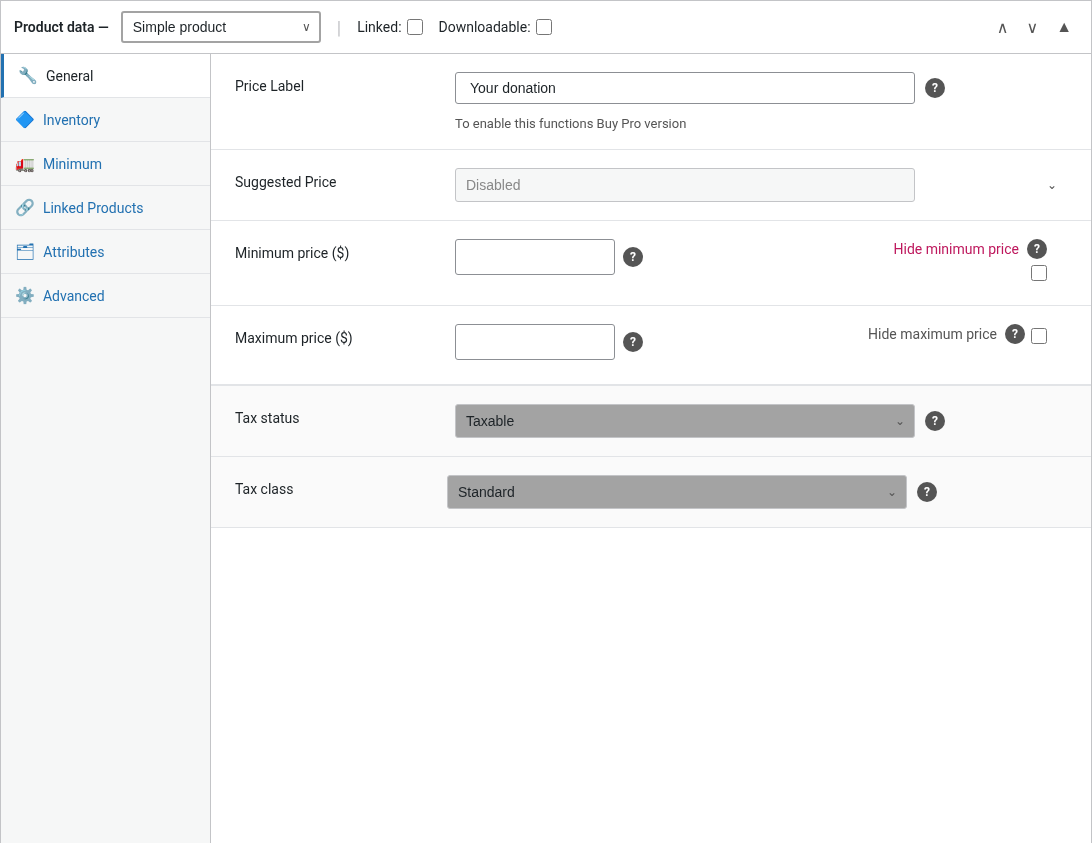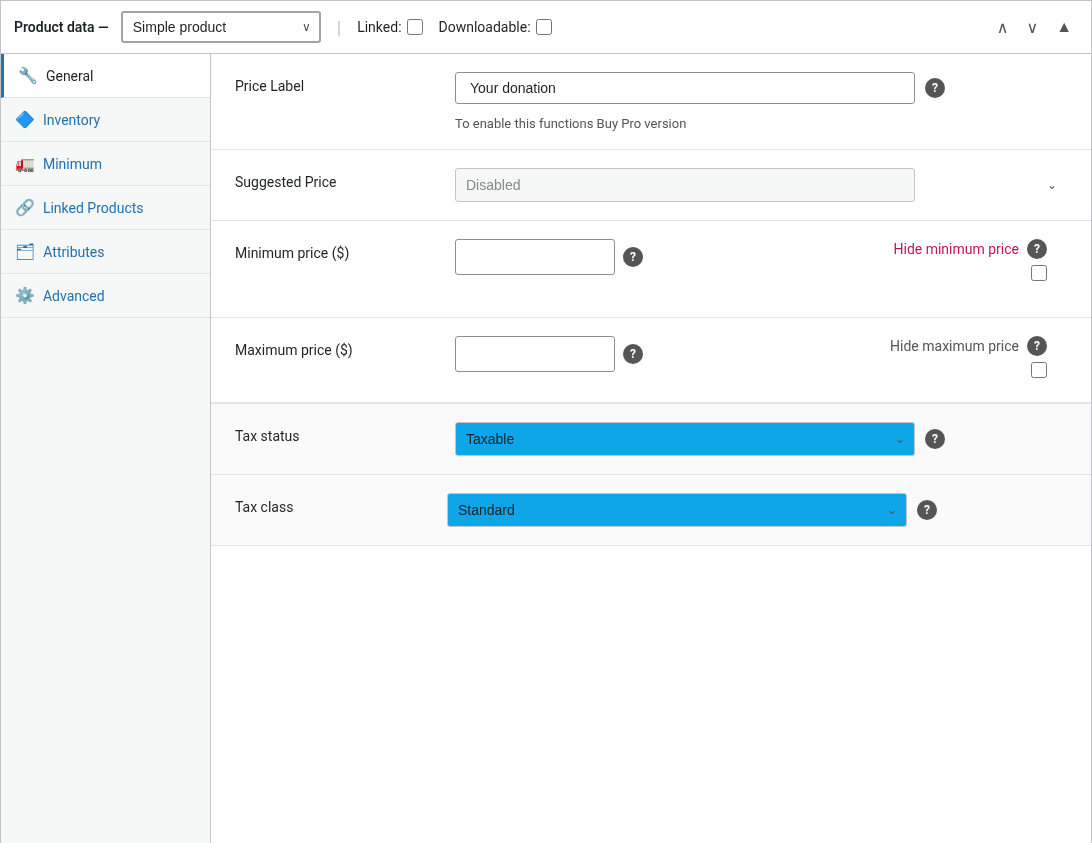--- a/index.html
+++ b/index.html
@@ -194,21 +194,21 @@
       background: #f6f7f7;
       border: 1px solid #c3c4c7;
       border-radius: 3px;
       padding: 8px 30px 8px 10px;
       font-size: 14px;
       color: #888;
       cursor: pointer;
       width: 460px;
     }
     .dropdown-select.has-value {
-      background: #0ea5e9;
+      background: #a3a3a3;
       color: #1d2327;
     }
     .select-wrapper {
       position: relative;
       display: inline-block;
     }
     .select-wrapper .select-arrow {
       position: absolute;
       right: 10px;
       top: 50%;
@@ -318,21 +318,21 @@
           <div class="select-wrapper">
             <select class="dropdown-select">
               <option value="disabled">Disabled</option>
               <option value="enabled">Enabled</option>
             </select>
             <span class="select-arrow">⌄</span>
           </div>
         </div>
       </div>
 
-      <div class="field-row" style="padding-bottom:36px;">
+      <div class="field-row" style="padding-bottom:24px;">
         <div class="field-label">Minimum price ($)</div>
         <div class="field-content">
           <div style="display:flex; align-items:flex-start; justify-content:space-between; width:100%;">
             <div style="display:flex; align-items:center; gap:8px;">
               <input type="text" class="price-input" value="" style="">
               <span class="help-icon">?</span>
             </div>
             <div style="display:flex; flex-direction:column; align-items:flex-end; gap:6px; margin-right:20px;">
               <div style="display:flex; align-items:center; gap:8px;">
                 <span style="color:#be185d; font-size:14px;">Hide minimum price</span>
@@ -345,21 +345,21 @@
       </div>
 
       <div class="field-row" style="padding-bottom:24px;">
         <div class="field-label">Maximum price ($)</div>
         <div class="field-content">
           <div style="display:flex; align-items:flex-start; justify-content:space-between; width:100%;">
             <div style="display:flex; align-items:center; gap:8px;">
               <input type="text" class="price-input" value="" style="">
               <span class="help-icon">?</span>
             </div>
-            <div style="display:flex; flex-direction:column; align-items:flex-end; gap:6px; margin-right:20px;">
+            <div style="display:flex; flex-direction:row; align-items:flex-end; gap:6px; margin-right:20px;">
               <div style="display:flex; align-items:center; gap:8px;">
                 <span style="color:#555; font-size:14px;">Hide maximum price</span>
                 <span class="help-icon">?</span>
               </div>
               <input type="checkbox" class="hide-checkbox" style="">
             </div>
           </div>
         </div>
       </div>
 

